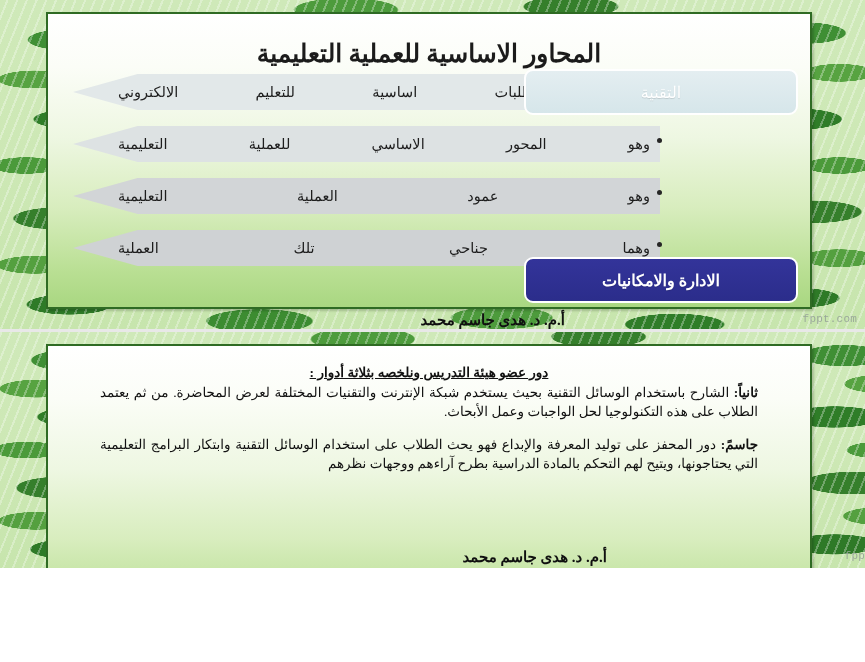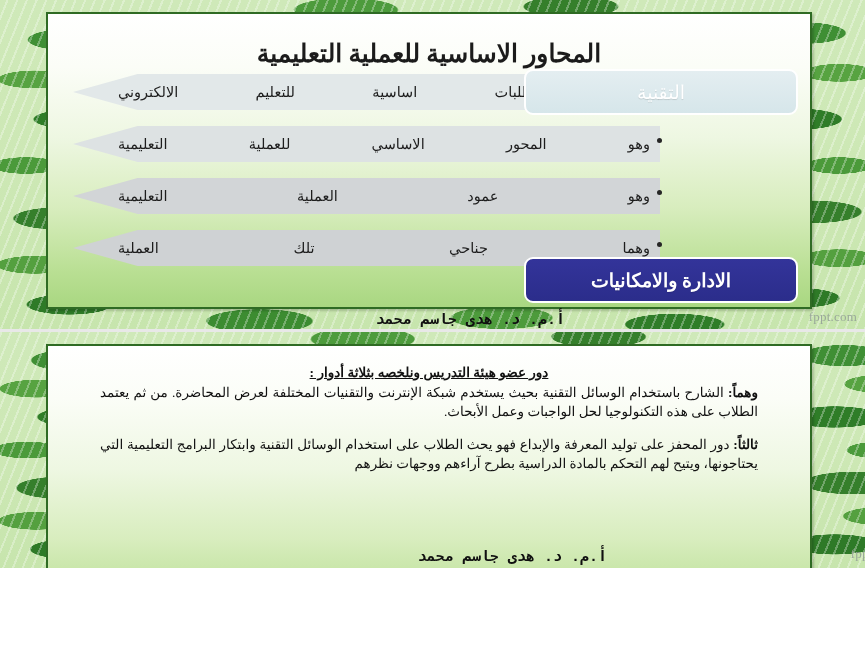--- a/index.html
+++ b/index.html
@@ -158,21 +158,21 @@
     position: absolute;
     right: 12px;
     width: 274px;
     top: 3px;
     height: 46px;
     border-radius: 9px;
     border: 2px solid #ffffff;
     display: flex;
     align-items: center;
     justify-content: center;
-    font-size: 19px;
+    font-size: 16px;
     color: #ffffff;
     text-shadow: 0 1px 1px rgba(0,0,0,0.12);
     box-sizing: border-box;
     white-space: nowrap;
   }
   .chip-1 { background: linear-gradient(180deg,#e4eef1 0%, #d6e6ea 100%); }
   .chip-2 { background: linear-gradient(180deg,#a4c8e2 0%, #8fb9d8 100%); }
   .chip-3 { background: linear-gradient(180deg,#4f72c6 0%, #4363b5 100%); font-weight: bold; }
   .chip-4 { background: linear-gradient(180deg,#33349a 0%, #2b2d8b 100%); font-weight: bold; margin-top: 32px; }
 
@@ -206,29 +206,29 @@
 
   
   .footer-name {
     position: absolute;
     bottom: 2px;
     right: 300px;
     font-size: 15px;
     font-weight: bold;
     color: #101010;
     white-space: nowrap;
-    font-family: Liberation Mono, monospace;
+    font-family: Liberation Serif, serif;
   }
   .footer-brand {
     position: absolute;
     bottom: 6px;
     right: 8px;
-    font-size: 13px;
+    font-size: 11px;
     color: #9aa89a;
-    font-family: Liberation Serif, serif;
+    font-family: Liberation Mono, monospace;
     letter-spacing: 0.2px;
   }
   .slide-gap {
     position: absolute;
     left: 0;
     top: 329px;
     width: 865px;
     height: 4px;
     background: #e8e8e8;
   }
@@ -285,24 +285,24 @@
 
   <section class="slide slide-2">
     <div class="leaf-bg"></div>
     <div class="leaf-stripes"></div>
 
     <div class="panel">
       <div class="body-wrap">
 
         <div class="body-heading">دور عضو هيئة التدريس ونلخصه بثلاثة أدوار :</div>
 
-        <p class="para"><span class="lead">وهماً:</span><span> الشارح باستخدام الوسائل التقنية بحيث يستخدم شبكة الإنترنت والتقنيات المختلفة لعرض المحاضرة. من ثم يعتمد الطلاب على هذه التكنولوجيا لحل الواجبات وعمل الأبحاث.</span></p>
-
-
-        <p class="para"><span class="lead">ثالثاً:</span><span> دور المحفز على توليد المعرفة والإبداع فهو يحث الطلاب على استخدام الوسائل التقنية وابتكار البرامج التعليمية التي يحتاجونها، ويتيح لهم التحكم بالمادة الدراسية بطرح آراءهم ووجهات نظرهم</span></p>
+        <p class="para"><span class="lead">ثانياً:</span><span> الشارح باستخدام الوسائل التقنية بحيث يستخدم شبكة الإنترنت والتقنيات المختلفة لعرض المحاضرة. من ثم يعتمد الطلاب على هذه التكنولوجيا لحل الواجبات وعمل الأبحاث.</span></p>
+
+
+        <p class="para"><span class="lead">جاسمً:</span><span> دور المحفز على توليد المعرفة والإبداع فهو يحث الطلاب على استخدام الوسائل التقنية وابتكار البرامج التعليمية التي يحتاجونها، ويتيح لهم التحكم بالمادة الدراسية بطرح آراءهم ووجهات نظرهم</span></p>
 
       </div>
     </div>
 
     <div class="footer-name">أ.م. د. هدى جاسم محمد</div>
     <div class="footer-brand">fppt.com</div>
   </section>
 
 </div>
 

